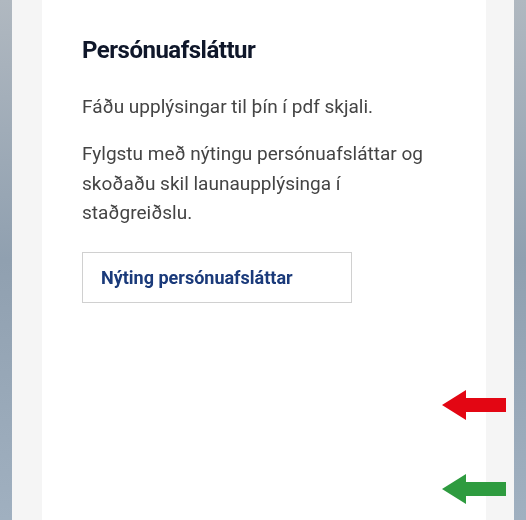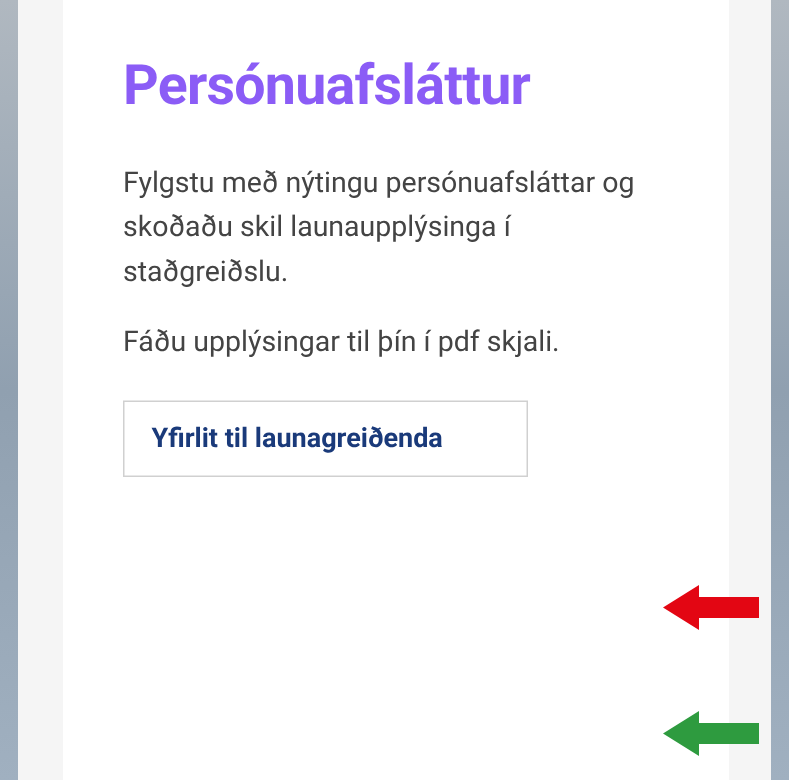--- a/index.html
+++ b/index.html
@@ -17,22 +17,22 @@
     .card {
       background: #ffffff;
       width: 444px;
       margin-left: 42px;
       margin-top: 0;
       padding: 36px 40px 20px 40px;
       height: 520px;
       position: relative;
     }
     .heading {
-      color: #8b5cf6;
-      font-size: 37px;
+      color: #0f172a;
+      font-size: 24px;
       font-weight: 700;
       margin-bottom: 28px;
       letter-spacing: -0.5px;
     }
     .paragraph {
       color: #444;
       font-size: 19px;
       line-height: 1.55;
       margin-bottom: 18px;
     }
@@ -87,25 +87,25 @@
     }
   </style>
 </head>
 <body>
 
 <div class="left-edge"></div>
 <div class="right-edge"></div>
 
 <div class="card">
   <h1 class="heading">Persónuafsláttur</h1>
+  <p class="paragraph">Fáðu upplýsingar til þín í pdf skjali.</p>
   <p class="paragraph">Fylgstu með nýtingu persónuafsláttar og skoðaðu skil launaupplýsinga í staðgreiðslu.</p>
-  <p class="paragraph">Fáðu upplýsingar til þín í pdf skjali.</p>
 
   <div class="button-group">
-    <button class="option-button">Yfirlit til launagreiðenda</button>
+    <button class="option-button">Nýting persónuafsláttar</button>
   </div>
 
   <div class="arrow arrow-red">
     <svg width="64" height="34" viewBox="0 0 64 34">
       <polygon points="0,17 24,2 24,10 64,10 64,24 24,24 24,32" fill="#e30613"></polygon>
     </svg>
   </div>
 
   <div class="arrow arrow-green">
     <svg width="64" height="34" viewBox="0 0 64 34">

